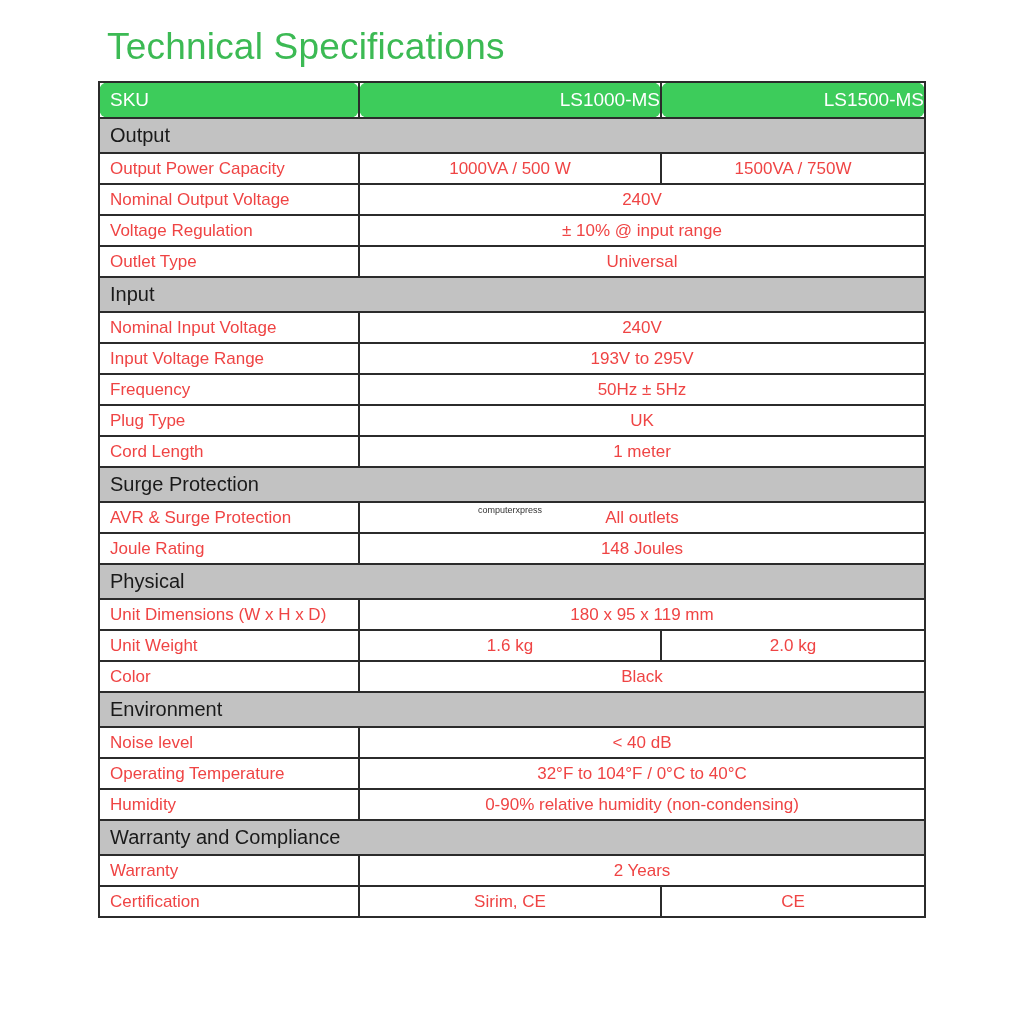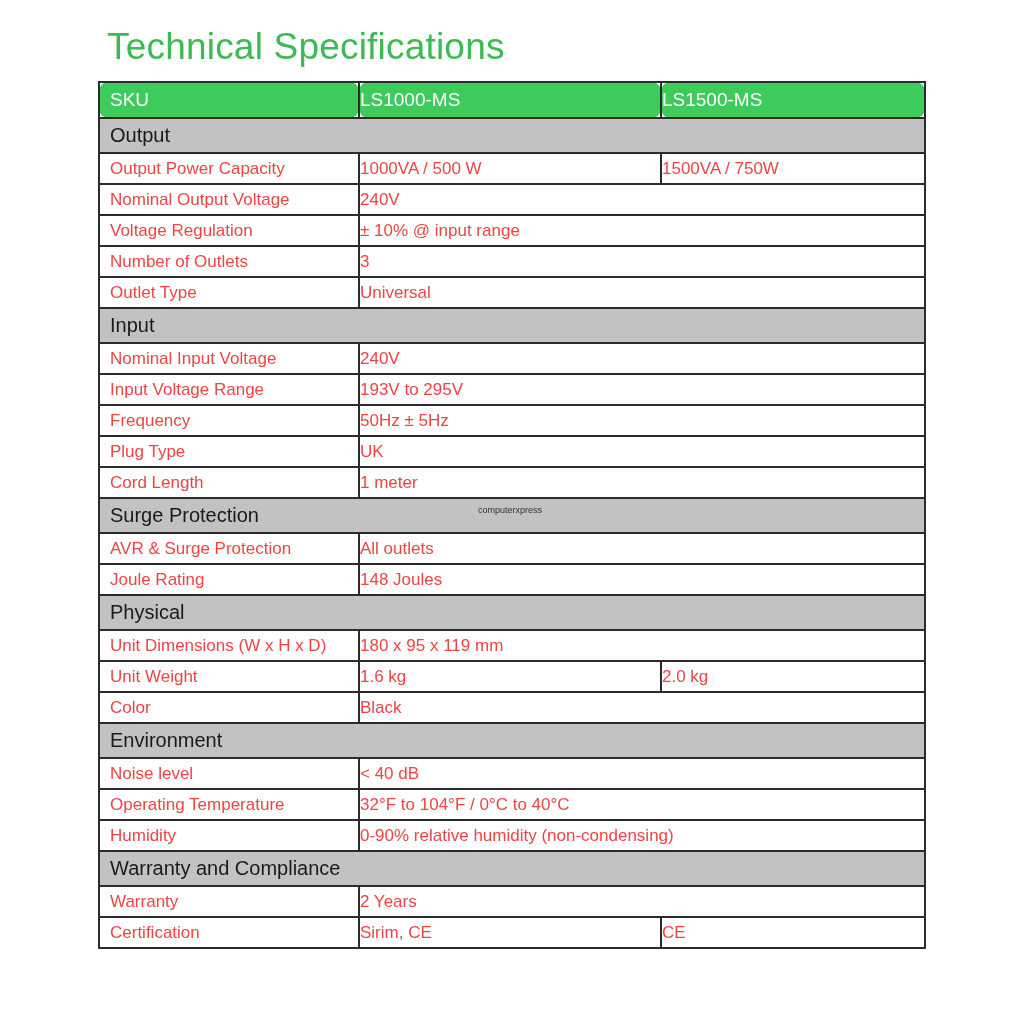--- a/index.html
+++ b/index.html
@@ -1,22 +1,22 @@
 <!DOCTYPE html>
 <html><head>
 <meta charset="utf-8">
 <style>
   html, body { margin:0; padding:0; background:#ffffff; }
   body { width:1024px; height:1024px; position:relative; overflow:hidden; font-family:"Liberation Sans", sans-serif; }
   .title { position:absolute; left:107px; top:26px; font-size:37px; color:#3cba54; font-weight:normal; margin:0; letter-spacing:0.2px; }
   table.spec { position:absolute; left:98px; top:81px; width:826px; border-collapse:collapse; table-layout:fixed; }
   table.spec td { border:2px solid #2b2b2b; padding:0 0 0 10px; font-size:17px; color:#ef4444; height:31px; box-sizing:border-box; white-space:nowrap; }
-  table.spec td.val { text-align:left; padding:0; }
+  table.spec td.val { text-align:center; padding:0; }
   tr.sku td { background:#3dcc5b; color:#ffffff; font-size:19px; height:36px;border-radius:9px; }
-  tr.sku td.val { text-align:left;margin-left:36px; }
+  tr.sku td.val { text-align:right;margin-left:36px; }
   tr.section td { background:#c2c2c2; color:#1a1a1a; font-size:20px; height:35px; }
   col.c1 { width:260px; }
   col.c2 { width:302px; }
   col.c3 { width:264px; }
   .watermark { position:absolute; left:478px; top:505px; font-size:9px; color:#333; }
 </style>
 </head>
 <body>
 
 <h1 class="title">Technical Specifications</h1>
@@ -41,24 +41,20 @@
         <td class="val">1000VA / 500 W</td>
         <td class="val">1500VA / 750W</td>
       </tr>
       <tr>
         <td>Nominal Output Voltage</td>
         <td class="val" colspan="2">240V</td>
       </tr>
       <tr>
         <td>Voltage Regulation</td>
         <td class="val" colspan="2">± 10% @ input range</td>
-      </tr>
-      <tr>
-        <td>Number of Outlets</td>
-        <td class="val" colspan="2">3</td>
       </tr>
       <tr>
         <td>Outlet Type</td>
         <td class="val" colspan="2">Universal</td>
       </tr>
       <tr class="section">
         <td colspan="3">Input</td>
       </tr>
       <tr>
         <td>Nominal Input Voltage</td>

